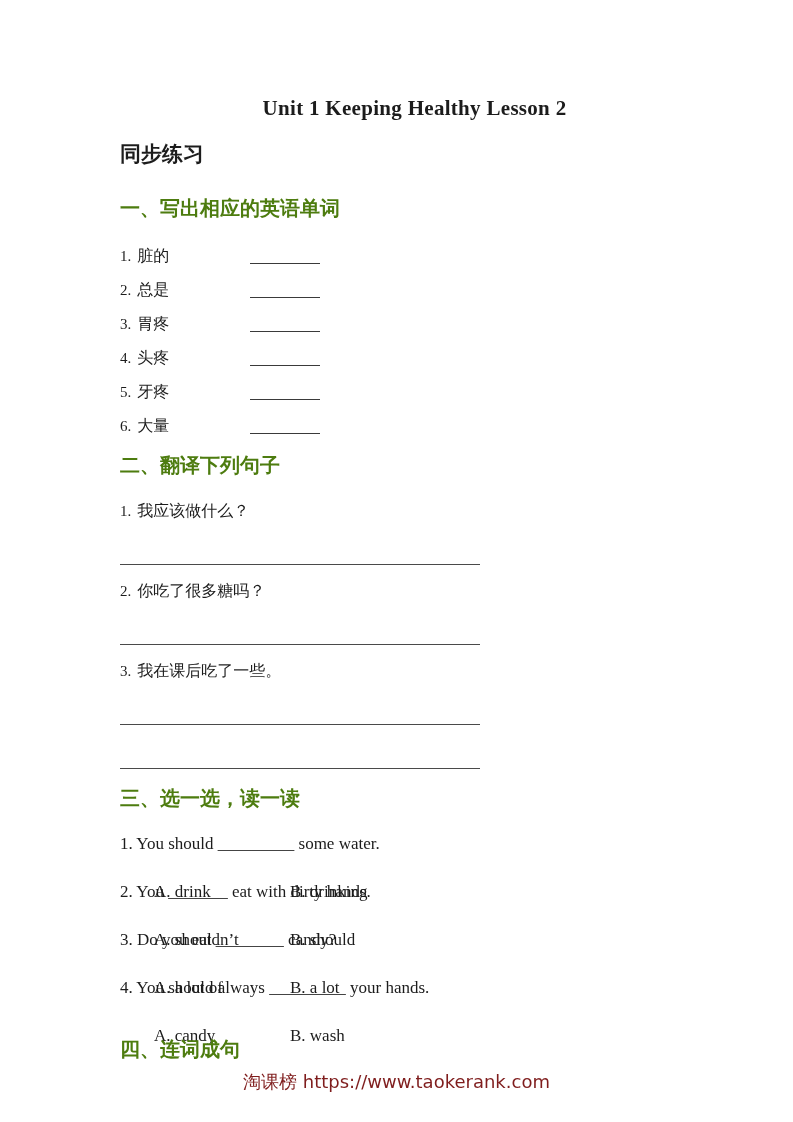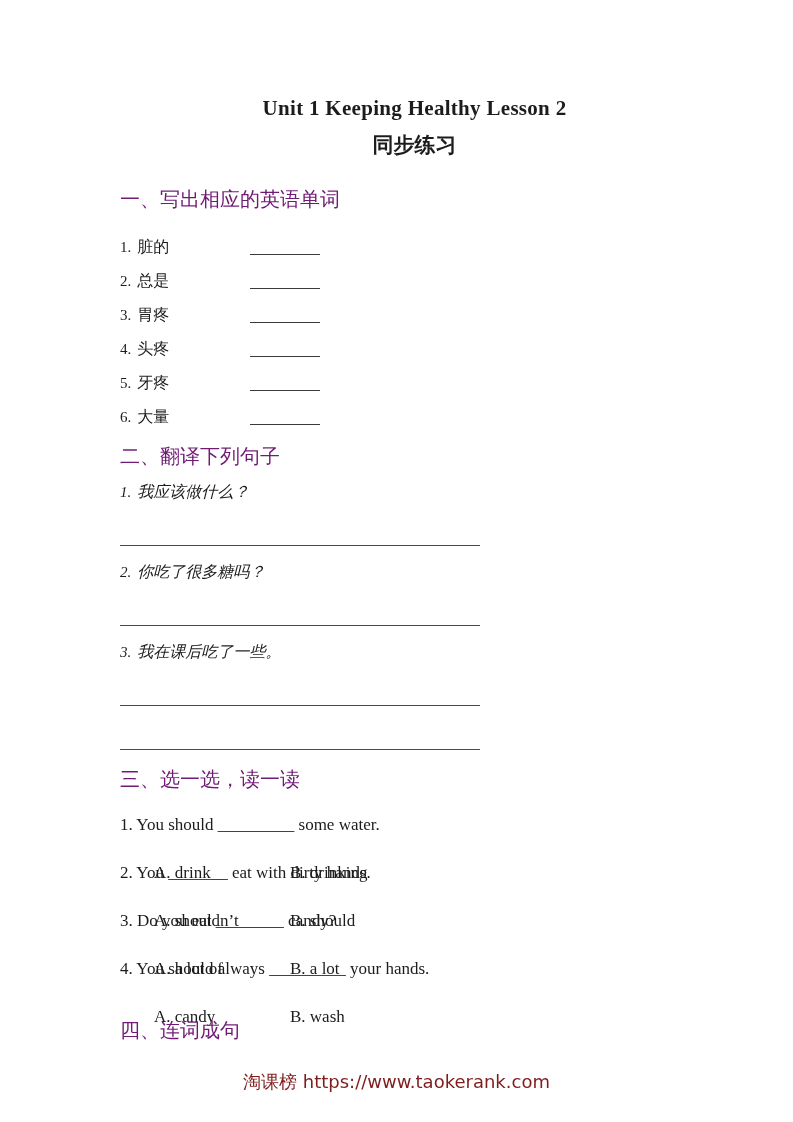--- a/index.html
+++ b/index.html
@@ -21,48 +21,47 @@
     font-family: "Liberation Serif", "DejaVu Serif", serif;
     font-weight: bold;
     font-size: 21px;
     text-align: center;
     letter-spacing: 0.3px;
   }
   .doc-subtitle {
     font-family: "Liberation Sans", "DejaVu Sans", sans-serif;
     font-weight: bold;
     font-size: 21px;
-    text-align: center;
-    margin-top: 10px;
+    margin-top: 19px;
   }
   .section-heading {
     font-family: "Liberation Sans", "DejaVu Sans", sans-serif;
-    font-weight: normal;
+    font-weight: bold;
     font-size: 20px;
-    color: #701a75;
+    color: #4d7c0f;
   }
   .sec-one-heading { margin-top: 27px; }
   .word-list { margin-top: 24px; }
   .word-row {
     display: flex;
     align-items: center;
     height: 20px;
     margin-bottom: 14px;
     font-size: 16px;
   }
   .word-label { width: 130px; }
   .word-num { margin-right: 6px; font-size: 15px; }
   .word-blank {
     display: inline-block;
     width: 70px;
     height: 16px;
     border-bottom: 1px solid #3a3a3a;
   }
   .sec-two-heading { margin-top: 16px; }
-  .trans-list { margin-top: 12px; font-style: italic; }
+  .trans-list { margin-top: 22px; }
   .trans-item { margin-bottom: 16px; }
   .trans-text { font-size: 16px; height: 20px; }
   .trans-num { margin-right: 6px; font-size: 15px; }
   .answer-line {
     width: 360px;
     height: 0;
     border-bottom: 1px solid #4a4a4a;
     margin-top: 43px;
   }
   .sec-three-heading { margin-top: 12px; }

